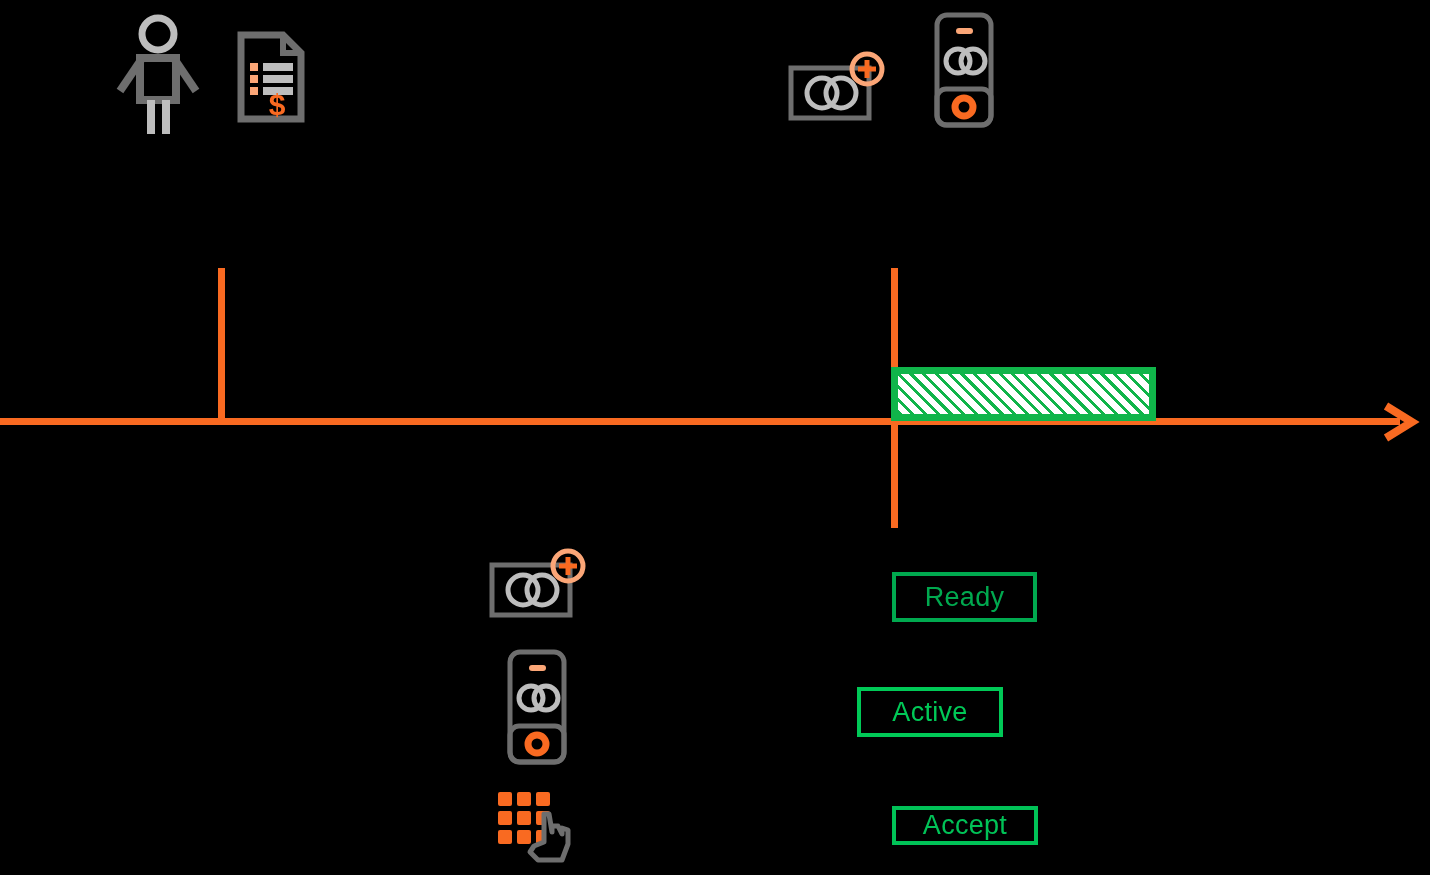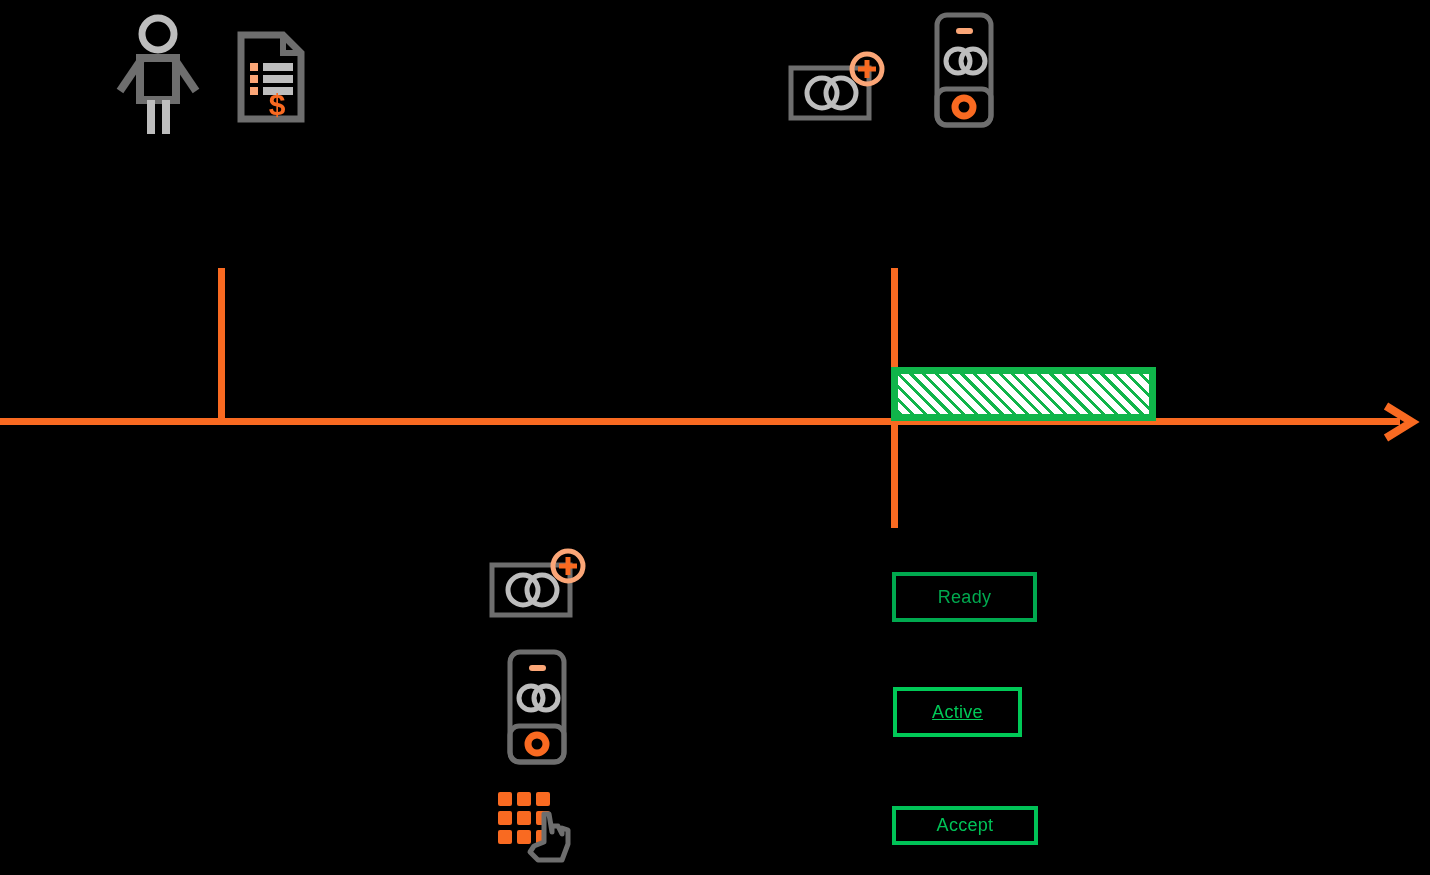--- a/index.html
+++ b/index.html
@@ -44,28 +44,28 @@
   }
 
   
   .status-box {
     display: flex;
     align-items: center;
     justify-content: center;
     border: 4px solid #00B04F;
     background: transparent;
     color: #00B04F;
-    font-size: 18px;
+    font-size: 27px;
     letter-spacing: .3px;
     font-family: "Liberation Sans", sans-serif;
   }
   #status-ready  { left: 892px; top: 572px; width: 145px; height: 50px;
                    border-color:#00A94F; color:#00A94F; }
-  #status-active { left: 893px; top: 687px; width: 129px; height: 50px;
-                   border-color:#00C957; color:#00C957;text-decoration:underline; }
+  #status-active { left: 857px; top: 687px; width: 146px; height: 50px;
+                   border-color:#00C957; color:#00C957; }
   #status-accept { left: 892px; top: 806px; width: 146px; height: 39px;
                    border-color:#00C257; color:#00C257; }
 
   
   .g-dark  { stroke:#6E6E6E; }
   .g-light { stroke:#BDBDBD; }
   .or      { stroke:#F96A21; }
   .or-f    { fill:#F96A21; }
   .or-lt-f { fill:#FBA677; }
   .or-lt   { stroke:#FBA677; }

